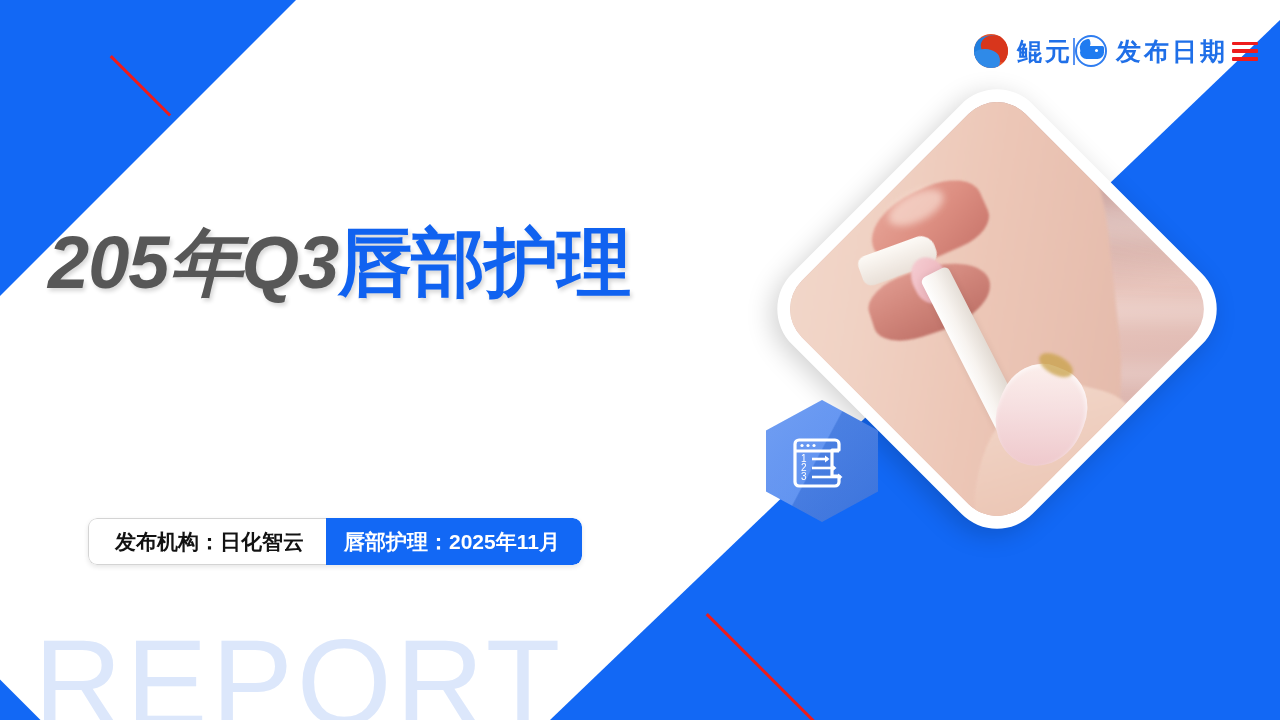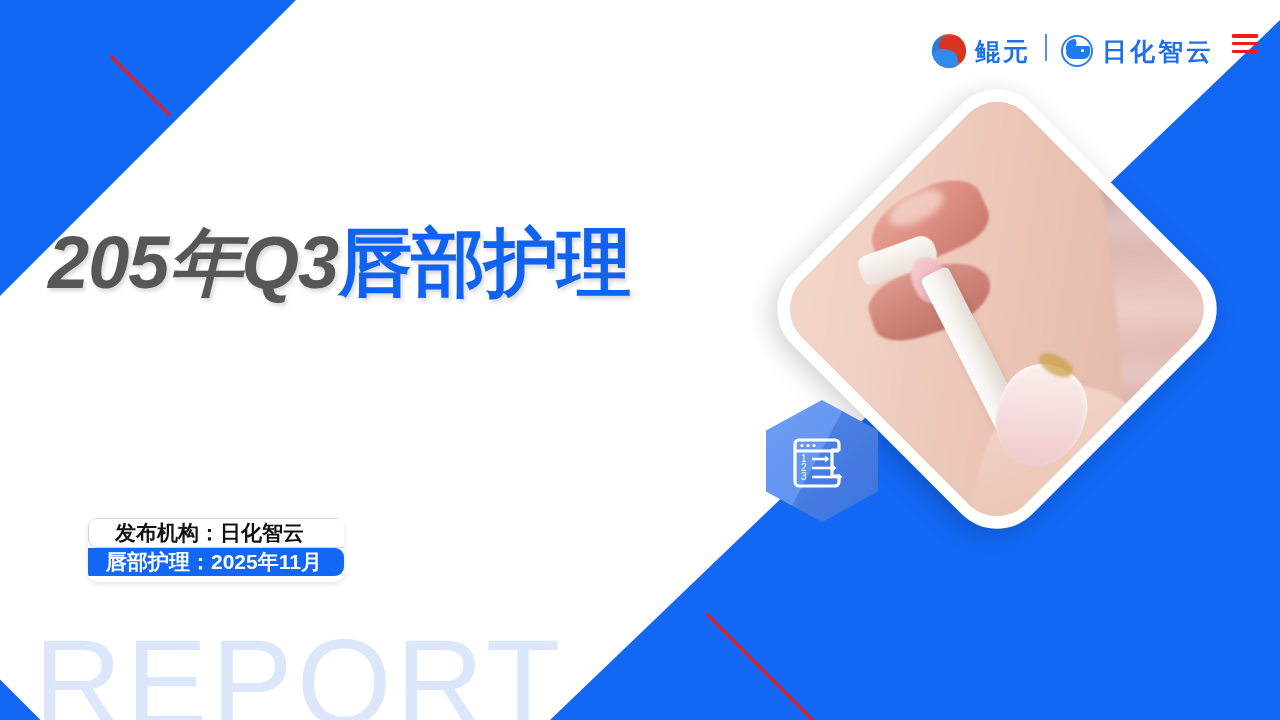--- a/index.html
+++ b/index.html
@@ -67,21 +67,21 @@
     left:776px; top:585px;
     width:2.5px; height:200px;
     transform:rotate(-45deg);
   }
 
   
   .header {
     position:absolute;
     right:22px; top:34px;
     display:flex;
-    gap:14px;
+    align-items:center;
     z-index:20;
   }
   .brand {
     display:flex;
     align-items:center;
     gap:9px;
   }
   .logo-globe {
     width:34px; height:34px;
     border-radius:50%;
@@ -190,28 +190,27 @@
     white-space:nowrap;
     text-shadow:2px 3px 4px rgba(0,0,0,0.16);
   }
   .t-gray { color:#575757;font-style:italic; }
   .t-blue { color:#1062f0;margin-top:28px; }
 
   
   .info-bar {
     position:absolute;
     left:88px; top:518px;
-    height:64px;
+    height:47px;
     display:flex;
     align-items:stretch;
     border-radius:9px;
     overflow:hidden;
     box-shadow:0 2px 5px rgba(0,0,0,0.10);
     z-index:15;
-    flex-direction:column;
   }
   .info-left {
     background:#ffffff;
     border:1.5px solid #d4d4d4;
     border-right:none;
     border-radius:9px 0 0 9px;
     display:flex;
     align-items:center;
     padding:0 22px 0 26px;
     font-size:21px;
@@ -457,21 +456,21 @@
       </div>
       <div class="brand-name">鲲元</div>
     </div>
     <div class="brand-sep"></div>
     <div class="brand">
       <div class="logo-whale">
         <div class="body"></div>
           <div class="tail"></div>
           <div class="eye"></div>
       </div>
-      <div class="brand-name">日化智云</div>
+      <div class="brand-name">发布日期</div>
     </div>
     <div class="menu-icon">
       <span></span>
         <span></span>
         <span></span>
     </div>
   </div>
 
   <div class="photo-wrap">
     <div class="photo-card">

